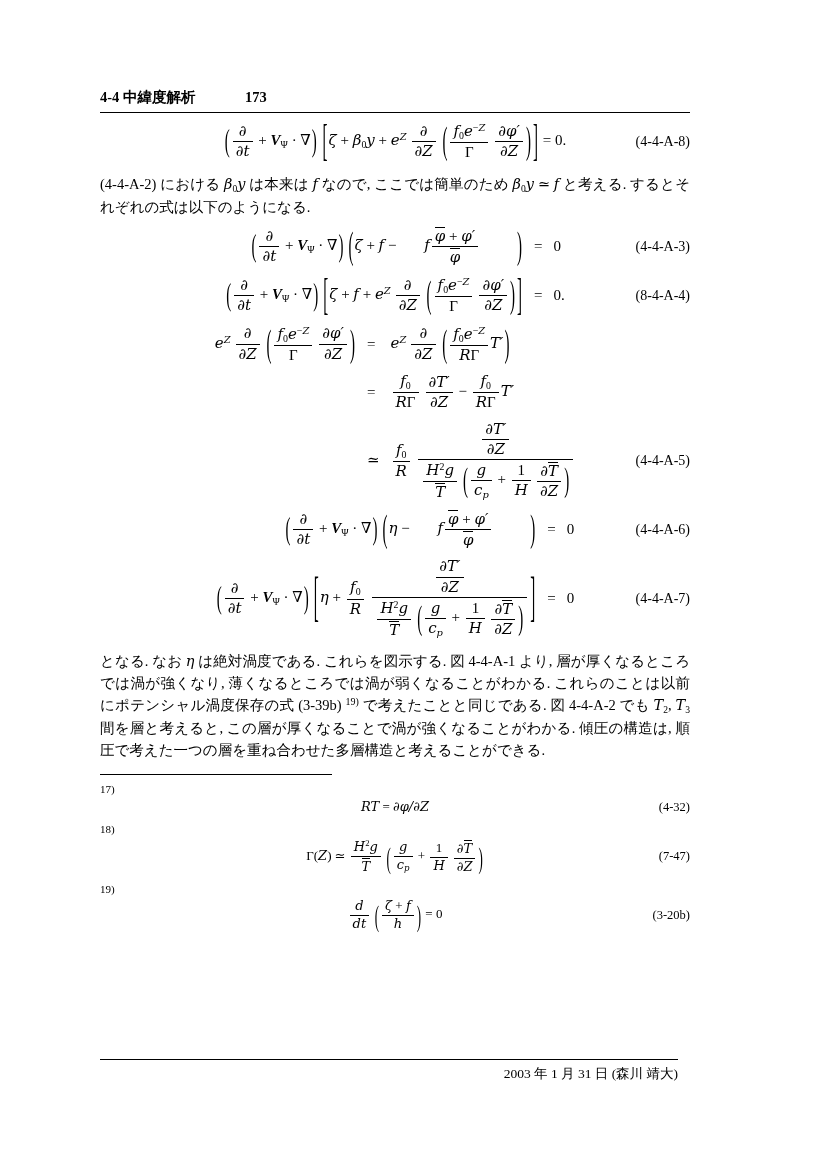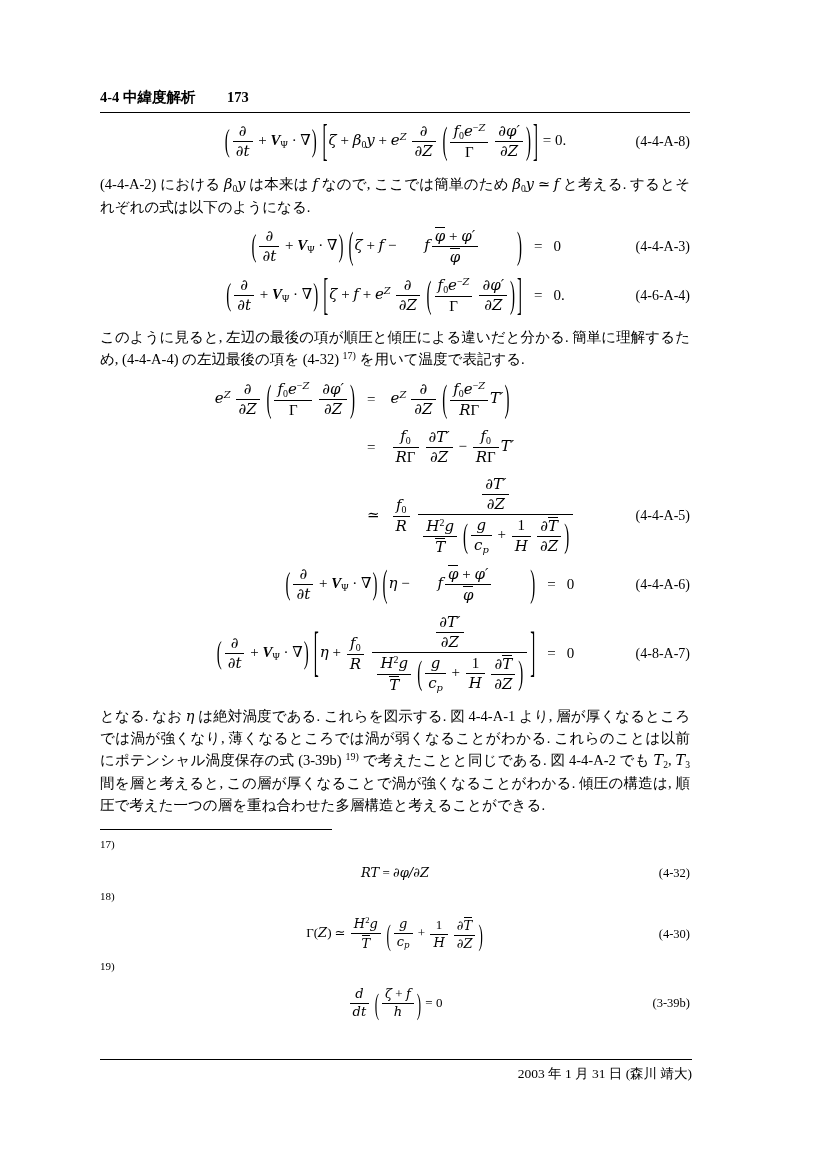--- a/index.html
+++ b/index.html
@@ -3,39 +3,39 @@
 <meta charset="utf-8">
 <style>
   html,body{margin:0;padding:0;background:#ffffff;}
   .page{position:relative;width:826px;height:1169px;background:#fff;color:#000;
         font-family:"Liberation Serif","DejaVu Serif",serif;box-sizing:border-box;
         padding:88px 136px 0 100px;overflow:hidden;}
   
   .hdr{display:flex;justify-content:space-between;align-items:baseline;
        font-weight:bold;font-size:14.5px;line-height:1.3;padding-bottom:5px;
        border-bottom:1.5px solid #000;}
-  .hdr .sec{margin-right:28px;}
+  .hdr .sec{margin-right:46px;}
   
   p.body{font-size:14.5px;line-height:1.52;text-align:justify;margin:11px 0 0;}
   
   .eqgrid{display:grid;grid-template-columns:1fr auto auto auto 1fr;align-items:center;
           row-gap:9px;margin:9px 0;font-size:15px;line-height:1.25;}
   .eqgrid .g0{grid-column:1;}
   .eqgrid .gl{grid-column:2;justify-self:end;white-space:nowrap;}
   .eqgrid .gm{grid-column:3;padding:0 11px;white-space:nowrap;}
   .eqgrid .gr{grid-column:4;justify-self:start;white-space:nowrap;}
   .eqgrid .gt{grid-column:5;justify-self:end;font-size:14px;white-space:nowrap;}
   .eqsingle .gm{padding:0;}
   
   .fnrule{width:232px;border:0;border-top:1px solid #000;margin:13px 0 2px 0;}
   .fnlabel{font-size:11px;margin:8px 0 0;}
-  .fneq{font-size:13px;margin:15px 0 3px;row-gap:13px;}
+  .fneq{font-size:13px;margin:4px 0 3px;row-gap:13px;}
   .fneq .gt{font-size:12.5px;}
   
-  .pfooter{position:absolute;left:100px;right:134px;bottom:86px;}
+  .pfooter{position:absolute;left:100px;right:148px;bottom:86px;}
   .frule{border:0;border-top:1px solid #000;margin:0;}
   .date{font-size:13.5px;text-align:right;margin-top:5px;}
   
   .mi{font-style:italic;font-family:"DejaVu Serif","Liberation Serif",serif;}
   .mr{font-style:normal;}
   .mb{font-style:italic;font-weight:bold;}
   .msp{display:inline-block;}
   .msup{font-size:66%;vertical-align:0.55em;}
   .msub{font-size:66%;vertical-align:-0.28em;}
   .mo{display:inline-block;border-top:1px solid #000;padding-top:1px;line-height:1.05;}
@@ -104,24 +104,23 @@
             <span class="fdn"><span class="mrow"><span class="mi">∂Z</span></span></span>
           </span><span class="msp" style="width: 0.25em;"></span><span class="mdel" style="transform: scaleY(2.5);">(</span><span class="mf">
             <span class="fup"><span class="mrow"><span class="mi">f</span><span class="msub"><span class="mr">0</span></span><span class="mi">e</span><span class="msup"><span class="mrow"><span class="mr">−</span><span class="mi">Z</span></span></span></span></span>
             <span class="fdn"><span class="mrow"><span class="mr">Γ</span></span></span>
           </span><span class="msp" style="width: 0.2em;"></span><span class="mf">
             <span class="fup"><span class="mrow"><span class="mi">∂φ′</span></span></span>
             <span class="fdn"><span class="mrow"><span class="mi">∂Z</span></span></span>
           </span><span class="mdel" style="transform: scaleY(2.5);">)</span><span class="mdel" style="transform: scaleY(2.9);">]</span></span></span>
     <span class="gm">=</span>
     <span class="gr"><span class="mrow"><span class="mr">0.</span></span></span>
-    <span class="gt">(4-6-A-4)</span>
-  </div>
-
-  <p class="body">このように見ると, 左辺の最後の項が順圧と傾圧による違いだと分かる.  簡単に理解するため, (4-4-A-4) の左辺最後の項を (4-32) <sup class="fnmark">17)</sup> を用いて温度で表記する.</p>
+    <span class="gt">(8-4-A-4)</span>
+  </div>
+
 
   <div class="eqgrid">
     <span class="g0"></span>
     <span class="gl"><span class="mrow"><span class="mi">e</span><span class="msup"><span class="mi">Z</span></span><span class="msp" style="width: 0.2em;"></span><span class="mf">
             <span class="fup"><span class="mrow"><span class="mi">∂</span></span></span>
             <span class="fdn"><span class="mrow"><span class="mi">∂Z</span></span></span>
           </span><span class="msp" style="width: 0.25em;"></span><span class="mdel" style="transform: scaleY(2.5);">(</span><span class="mf">
             <span class="fup"><span class="mrow"><span class="mi">f</span><span class="msub"><span class="mr">0</span></span><span class="mi">e</span><span class="msup"><span class="mrow"><span class="mr">−</span><span class="mi">Z</span></span></span></span></span>
             <span class="fdn"><span class="mrow"><span class="mr">Γ</span></span></span>
           </span><span class="msp" style="width: 0.2em;"></span><span class="mf">
@@ -213,21 +212,21 @@
                 </span><span class="mr"> + </span><span class="mf">
                   <span class="fup"><span class="mrow"><span class="mr">1</span></span></span>
                   <span class="fdn"><span class="mrow"><span class="mi">H</span></span></span>
                 </span><span class="msp" style="width: 0.15em;"></span><span class="mf">
                   <span class="fup"><span class="mrow"><span class="mi">∂</span><span class="mo"><span class="mi">T</span></span></span></span>
                   <span class="fdn"><span class="mrow"><span class="mi">∂Z</span></span></span>
                 </span><span class="mdel" style="transform: scaleY(2.3);">)</span></span></span>
           </span><span class="mdel" style="transform: scaleY(3.6);">]</span></span></span>
     <span class="gm">=</span>
     <span class="gr"><span class="mrow"><span class="mr">0</span></span></span>
-    <span class="gt">(4-8-A-7)</span>
+    <span class="gt">(4-4-A-7)</span>
   </div>
 
   <p class="body">となる. なお <span class="mi imath">η</span> は絶対渦度である. これらを図示する. 図 4-4-A-1 より, 層が厚くなるところでは渦が強くなり, 薄くなるところでは渦が弱くなることがわかる. これらのことは以前にポテンシャル渦度保存の式 (3-39b) <sup class="fnmark">19)</sup> で考えたことと同じである. 図 4-4-A-2 でも <span class="mrow imath"><span class="mi">T</span><span class="msub"><span class="mr">2</span></span></span>, <span class="mrow imath"><span class="mi">T</span><span class="msub"><span class="mr">3</span></span></span> 間を層と考えると, この層が厚くなることで渦が強くなることがわかる. 傾圧の構造は, 順圧で考えた一つの層を重ね合わせた多層構造と考えることができる.</p>
 
   <hr class="fnrule">
 
   <div>
     <div class="fnlabel">17)</div>
     <div class="eqgrid fneq">
       <span class="g0"></span>
@@ -250,38 +249,38 @@
               <span class="fup"><span class="mrow"><span class="mi">g</span></span></span>
               <span class="fdn"><span class="mrow"><span class="mi">c</span><span class="msub"><span class="mi">p</span></span></span></span>
             </span><span class="mr"> + </span><span class="mf">
               <span class="fup"><span class="mrow"><span class="mr">1</span></span></span>
               <span class="fdn"><span class="mrow"><span class="mi">H</span></span></span>
             </span><span class="msp" style="width: 0.15em;"></span><span class="mf">
               <span class="fup"><span class="mrow"><span class="mi">∂</span><span class="mo"><span class="mi">T</span></span></span></span>
               <span class="fdn"><span class="mrow"><span class="mi">∂Z</span></span></span>
             </span><span class="mdel" style="transform: scaleY(2.3);">)</span></span></span>
       <span class="gr"></span>
-      <span class="gt">(4-30)</span>
+      <span class="gt">(7-47)</span>
     </div>
   </div>
 
   <div>
     <div class="fnlabel">19)</div>
     <div class="eqgrid fneq">
       <span class="g0"></span>
       <span class="gl"></span>
       <span class="gm"><span class="mrow"><span class="mf">
               <span class="fup"><span class="mrow"><span class="mi">d</span></span></span>
               <span class="fdn"><span class="mrow"><span class="mi">dt</span></span></span>
             </span><span class="msp" style="width: 0.2em;"></span><span class="mdel" style="transform: scaleY(2.3);">(</span><span class="mf">
               <span class="fup"><span class="mrow"><span class="mi">ζ</span><span class="mr"> + </span><span class="mi">f</span></span></span>
               <span class="fdn"><span class="mrow"><span class="mi">h</span></span></span>
             </span><span class="mdel" style="transform: scaleY(2.3);">)</span><span class="mr"> = 0</span></span></span>
       <span class="gr"></span>
-      <span class="gt">(3-39b)</span>
+      <span class="gt">(3-20b)</span>
     </div>
   </div>
 
   <div class="pfooter">
     <hr class="frule">
     <div class="date">2003 年 1 月 31 日 (森川 靖大)</div>
   </div>
 
 </div>
 

